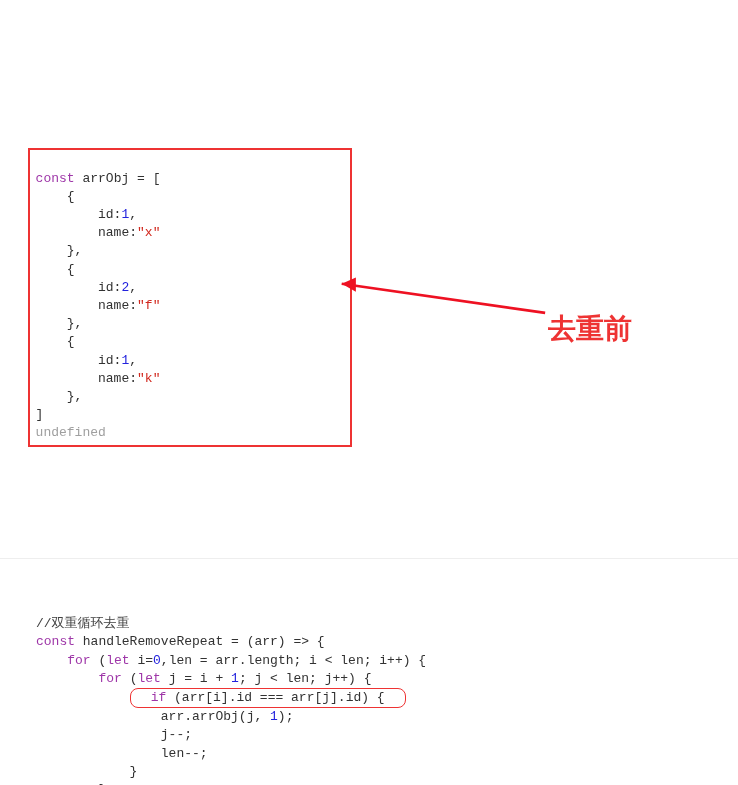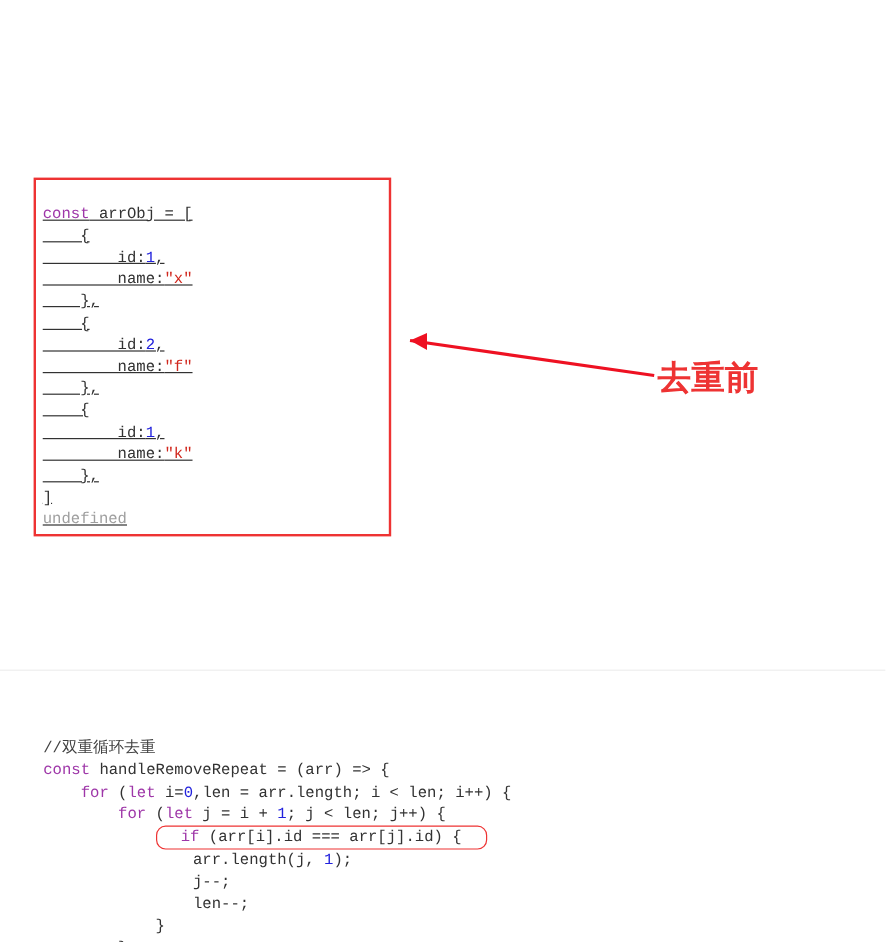--- a/index.html
+++ b/index.html
@@ -55,53 +55,53 @@
   </style>
 </head>
 <body>
 
 
 
 <div style="position:relative; width:738px; height:785px;">
 
 
 <div class="console-block" style="border-top:none; position:relative;">
-  <div class="code-box" style="width:298px;text-decoration:underline;">
+  <div class="code-box" style="width:324px;">
 <span class="keyword">const</span><span> arrObj = [</span>
 <span>    {</span>
 <span>        id:</span><span class="number">1</span><span>,</span>
 <span>        name:</span><span class="string">"x"</span>
 <span>    },</span>
 <span>    {</span>
 <span>        id:</span><span class="number">2</span><span>,</span>
 <span>        name:</span><span class="string">"f"</span>
 <span>    },</span>
 <span>    {</span>
 <span>        id:</span><span class="number">1</span><span>,</span>
 <span>        name:</span><span class="string">"k"</span>
 <span>    },</span>
 <span>]</span>
 <span class="undefined">undefined</span></div>
 
   <svg class="arrow1" viewBox="0 0 260 60" style="position:absolute; left:324px; top:140px; width:230px; height:60px;">
     <line x1="250" y1="48" x2="20" y2="15" class="arrow-line1"></line>
     <polygon points="20,15 36,8 36,24" class="arrow-head"></polygon>
   </svg>
-  <div class="label-red" style="left:548px; top:168px;">去重前</div>
+  <div class="label-red" style="left:548px; top:182px;">去重前</div>
 </div>
 
 
 <div class="console-block">
   <div style="padding-left:24px;">
 <span class="comment">//双重循环去重</span>
 <span class="keyword">const</span><span> handleRemoveRepeat = (arr) =&gt; {</span>
     <span class="keyword">for</span><span> (</span><span class="keyword">let</span><span> i=</span><span class="number">0</span><span>,len = arr.length; i &lt; len; i++) {</span>
         <span class="keyword">for</span><span> (</span><span class="keyword">let</span><span> j = i + </span><span class="number">1</span><span>; j &lt; len; j++) {</span>
             <span class="inline-redbox"><span class="keyword">if</span><span> (arr[i].id === arr[j].id) {</span></span>
-<span>                arr.length(j, </span><span class="number">1</span><span>);</span>
+<span>                arr.arrObj(j, </span><span class="number">1</span><span>);</span>
 <span>                j--;</span>
 <span>                len--;</span>
 <span>            }</span>
 <span>        }</span>
 
     
 </div>
 </div>
 
 

